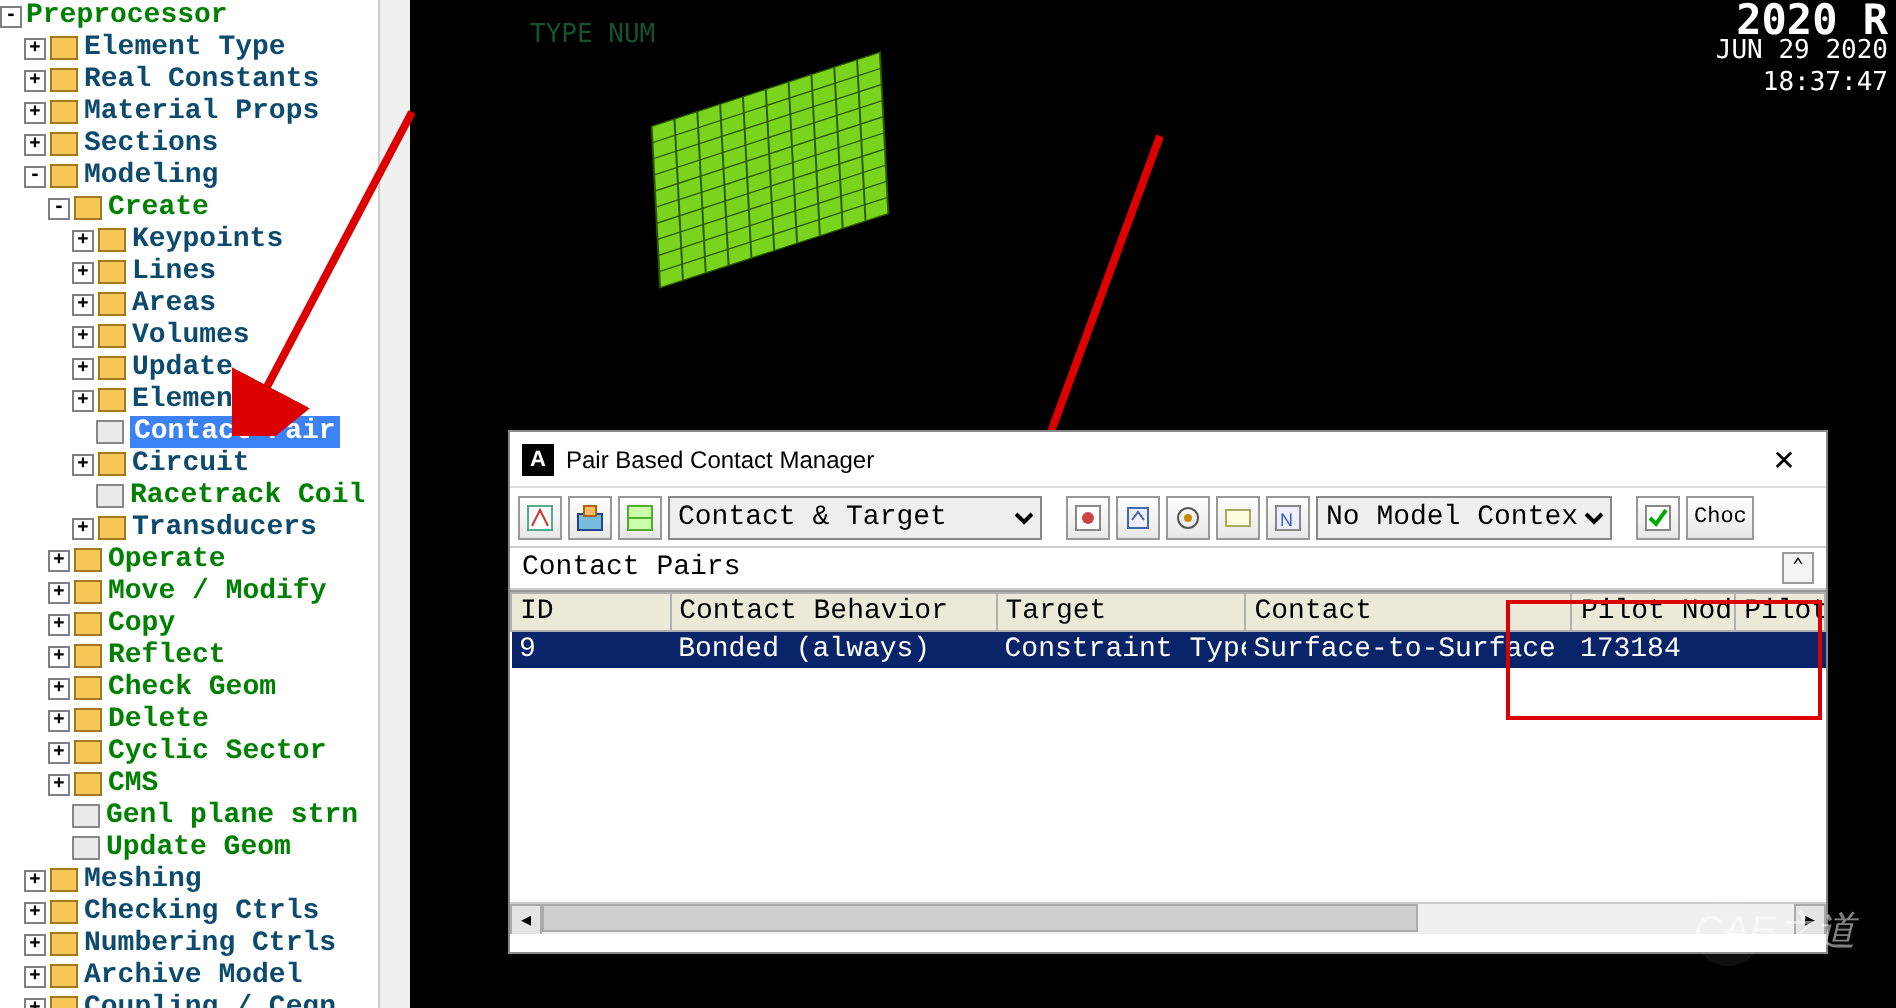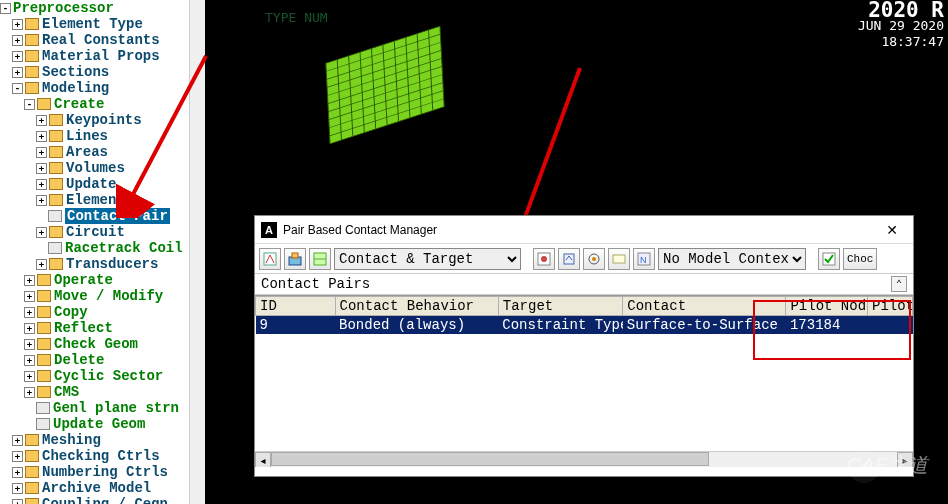--- a/index.html
+++ b/index.html
@@ -48,21 +48,21 @@
   }
   .tree .leaf-icon {
     display:inline-block;
     width: 14px; height: 12px;
     background: #eaeaea;
     border: 1px solid #888;
     margin-right: 3px;
   }
   .tree .label { color: #008000; }
   .tree .label.blue { color: #0c4a6e; }
-  .tree .label.sel { background: #0369a1; color: #fff; padding: 0 2px; }
+  .tree .label.sel { background: #3b82f6; color: #fff; padding: 0 2px; }
 
   .black-area {
     position: absolute;
     left: 205px; top: 0;
     width: 16px; height: 504px;
     background: #000;
   }
   .main-black {
     position: absolute;
     left: 221px; top: 0;

